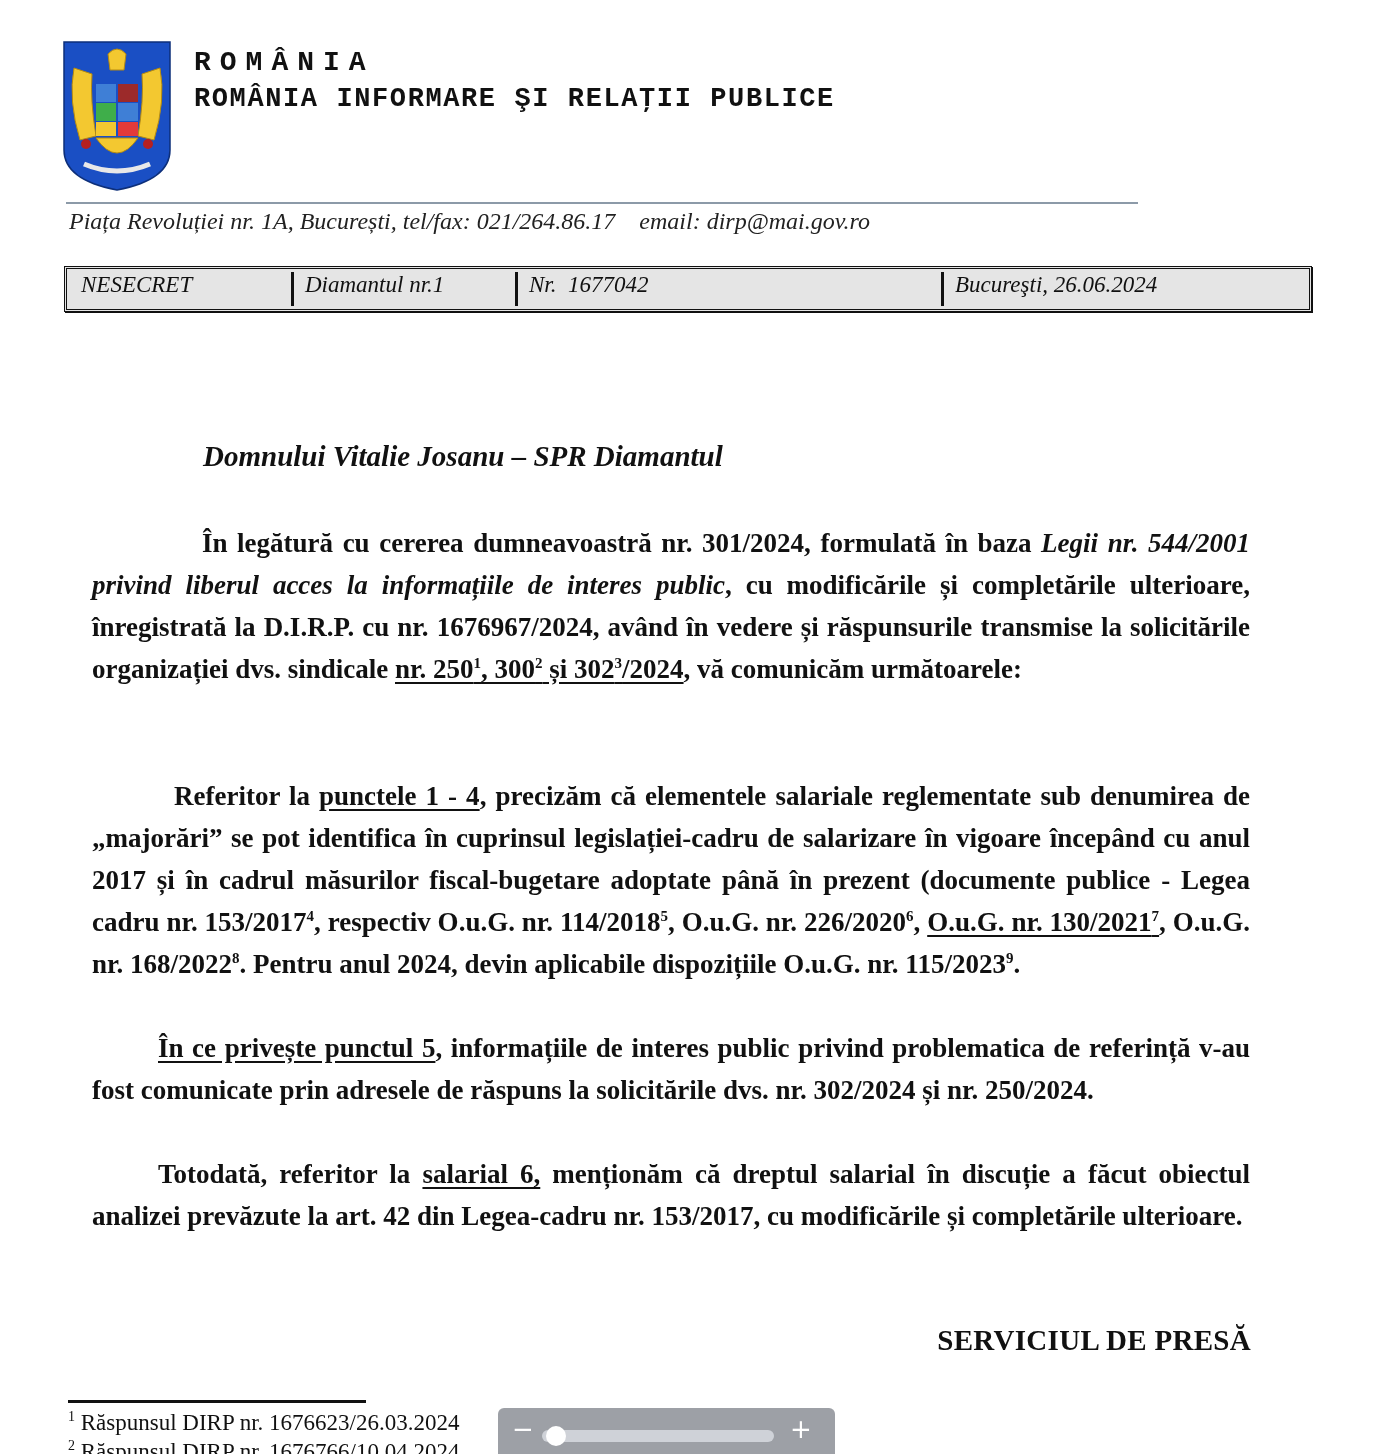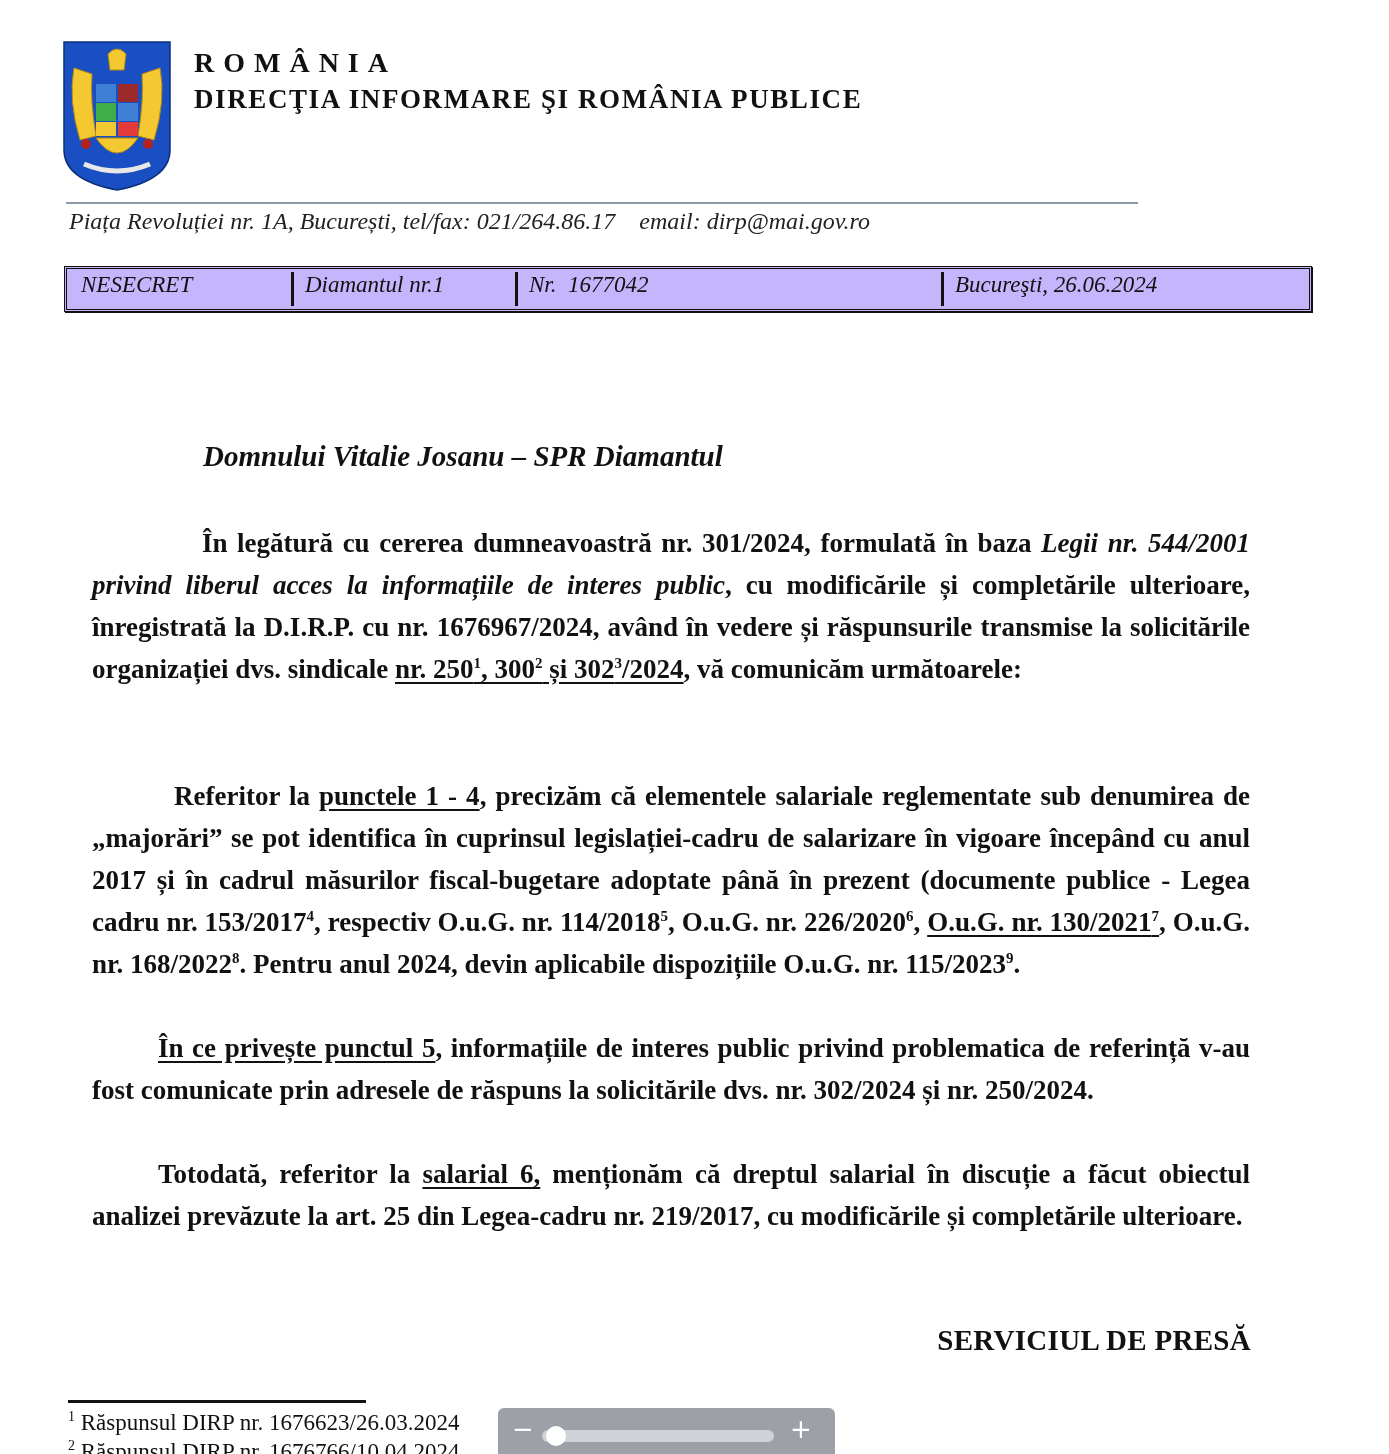--- a/index.html
+++ b/index.html
@@ -1,27 +1,27 @@
 <!DOCTYPE html>
 <html><head>
   <meta charset="utf-8">
   <style>
     * { box-sizing: border-box; margin: 0; padding: 0; }
     html, body { width: 1389px; height: 1454px; overflow: hidden; background: #ffffff; }
     body { position: relative; font-family: "Liberation Serif", serif; color: #111; }
 
     .crest { position: absolute; left: 62px; top: 40px; width: 110px; height: 152px; }
-    .hdr-text { position: absolute; left: 194px; top: 46px; font-family: Liberation Serif, serif; font-weight: bold; color: #111; }
+    .hdr-text { position: absolute; left: 194px; top: 46px; font-family: Liberation Mono, monospace; font-weight: bold; color: #111; }
     .hdr-line1 { font-size: 28px; letter-spacing: 9px; line-height: 34px; }
     .hdr-line2, .hdr-line3 { font-size: 27px; letter-spacing: 1.6px; line-height: 39px; }
     .hdr-line4 { font-size: 22px; letter-spacing: 0.6px; line-height: 36px; }
     .hdr-rule { position: absolute; left: 66px; top: 202px; width: 1072px; height: 2px; background: #8c9aa8; }
     .address { position: absolute; left: 69px; top: 208px; font-size: 24px; font-style: italic; color: #222; white-space: pre; }
 
-    .meta-bar { position: absolute; left: 64px; top: 266px; width: 1248px; height: 46px; border: 3px double #111; background: #c4b5fd; box-shadow: 1px 1px 0 #111; }
+    .meta-bar { position: absolute; left: 64px; top: 266px; width: 1248px; height: 46px; border: 3px double #111; background: #e5e5e5; box-shadow: 1px 1px 0 #111; }
     .meta-bar .cell { position: absolute; top: 3px; font-size: 23px; font-style: italic; color: #111; white-space: pre; }
     .meta-bar .sep { position: absolute; top: 3px; width: 3px; height: 34px; background: #111; }
 
     .addressee { position: absolute; left: 203px; top: 440px; font-size: 29px; font-weight: bold; font-style: italic; }
 
     .body { position: absolute; left: 92px; width: 1158px; font-size: 27px; line-height: 42px; text-align: justify; }
     .body p { text-indent: 0; font-weight: bold; }
     .u { text-decoration: underline; text-underline-offset: 4px; }
     sup { font-size: 15px; vertical-align: super; line-height: 0; }
 
@@ -53,21 +53,21 @@
   <rect x="56" y="82" width="20" height="14" fill="#e33a3a"></rect>
   <rect x="34" y="82" width="20" height="14" fill="#f3c830"></rect>
   <path d="M34 98 Q55 128 76 98 Z" fill="#f3c830" stroke="#b58a10" stroke-width="1"></path>
   <circle cx="24" cy="104" r="5" fill="#b52020"></circle>
   <circle cx="86" cy="104" r="5" fill="#b52020"></circle>
   <path d="M22 124 Q55 138 88 124" fill="none" stroke="#e8e8e8" stroke-width="5"></path>
 </svg>
 
 <div class="hdr-text">
   <div class="hdr-line1">ROMÂNIA</div>
-  <div class="hdr-line3">DIRECŢIA INFORMARE ŞI ROMÂNIA PUBLICE</div>
+  <div class="hdr-line3">ROMÂNIA INFORMARE ŞI RELAŢII PUBLICE</div>
 </div>
 <div class="hdr-rule"></div>
 <div class="address">Piața Revoluției nr. 1A, București, tel/fax: 021/264.86.17    email: dirp@mai.gov.ro</div>
 
 <div class="meta-bar">
   <span class="cell" style="left:14px">NESECRET</span>
   <span class="sep" style="left:224px"></span>
   <span class="cell" style="left:238px">Diamantul nr.1</span>
   <span class="sep" style="left:448px"></span>
   <span class="cell" style="left:462px">Nr.  1677042</span>
@@ -83,21 +83,21 @@
 
 <div class="body" style="top:775px">
   <p><span style="display:inline-block;width:82px"></span><span>Referitor la </span><span class="u">punctele 1 - 4</span><span>, precizăm că elementele salariale reglementate sub denumirea de „majorări” se pot identifica în cuprinsul legislației-cadru de salarizare în vigoare începând cu anul 2017 și în cadrul măsurilor fiscal-bugetare adoptate până în prezent (documente publice - Legea cadru nr. 153/2017</span><sup>4</sup><span>, respectiv O.u.G. nr. 114/2018</span><sup>5</sup><span>, O.u.G. nr. 226/2020</span><sup>6</sup><span>, </span><span class="u"><span>O.u.G. nr. 130/2021</span><sup>7</sup></span><span>, O.u.G. nr. 168/2022</span><sup>8</sup><span>. Pentru anul 2024, devin aplicabile dispozițiile O.u.G. nr. 115/2023</span><sup>9</sup><span>.</span></p>
 </div>
 
 <div class="body" style="top:1027px">
   <p><span style="display:inline-block;width:66px"></span><span class="u">În ce privește punctul 5</span><span>, informațiile de interes public privind problematica de referință v-au fost comunicate prin adresele de răspuns la solicitările dvs. nr. 302/2024 și nr. 250/2024.</span></p>
 </div>
 
 <div class="body" style="top:1153px">
-  <p><span style="display:inline-block;width:66px"></span><span>Totodată, referitor la </span><span class="u">salarial 6,</span><span> menționăm că dreptul salarial în discuție a făcut obiectul analizei prevăzute la art. 25 din Legea-cadru nr. 219/2017, cu modificările și completările ulterioare.</span></p>
+  <p><span style="display:inline-block;width:66px"></span><span>Totodată, referitor la </span><span class="u">salarial 6,</span><span> menționăm că dreptul salarial în discuție a făcut obiectul analizei prevăzute la art. 42 din Legea-cadru nr. 153/2017, cu modificările și completările ulterioare.</span></p>
 </div>
 
 <div class="signature">SERVICIUL DE PRESĂ</div>
 
 <div class="fn-rule"></div>
 <div class="footnotes">
   <div><sup>1</sup><span> Răspunsul DIRP nr. 1676623/26.03.2024</span></div>
   <div><sup>2</sup><span> Răspunsul DIRP nr. 1676766/10.04.2024</span></div>
 </div>
 

